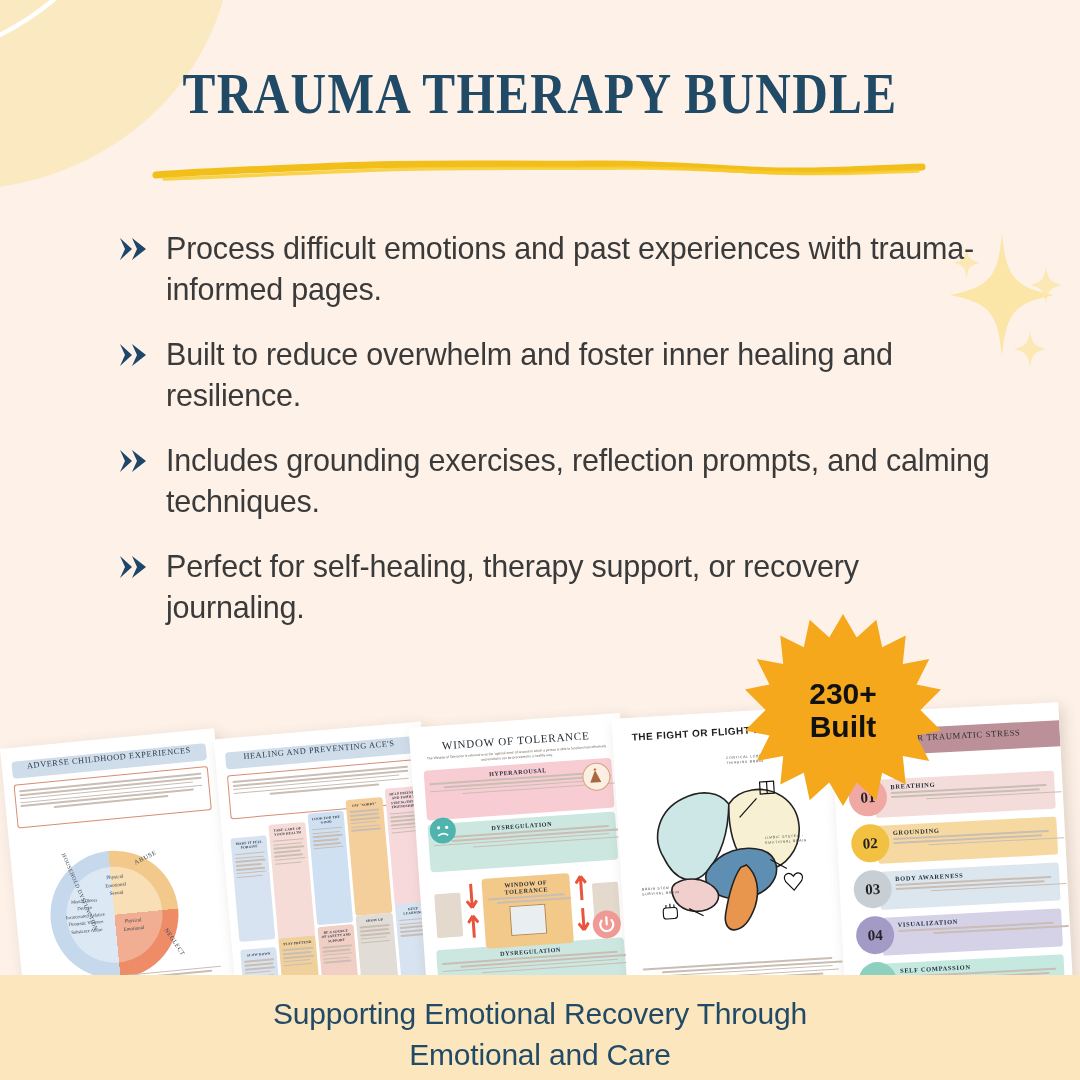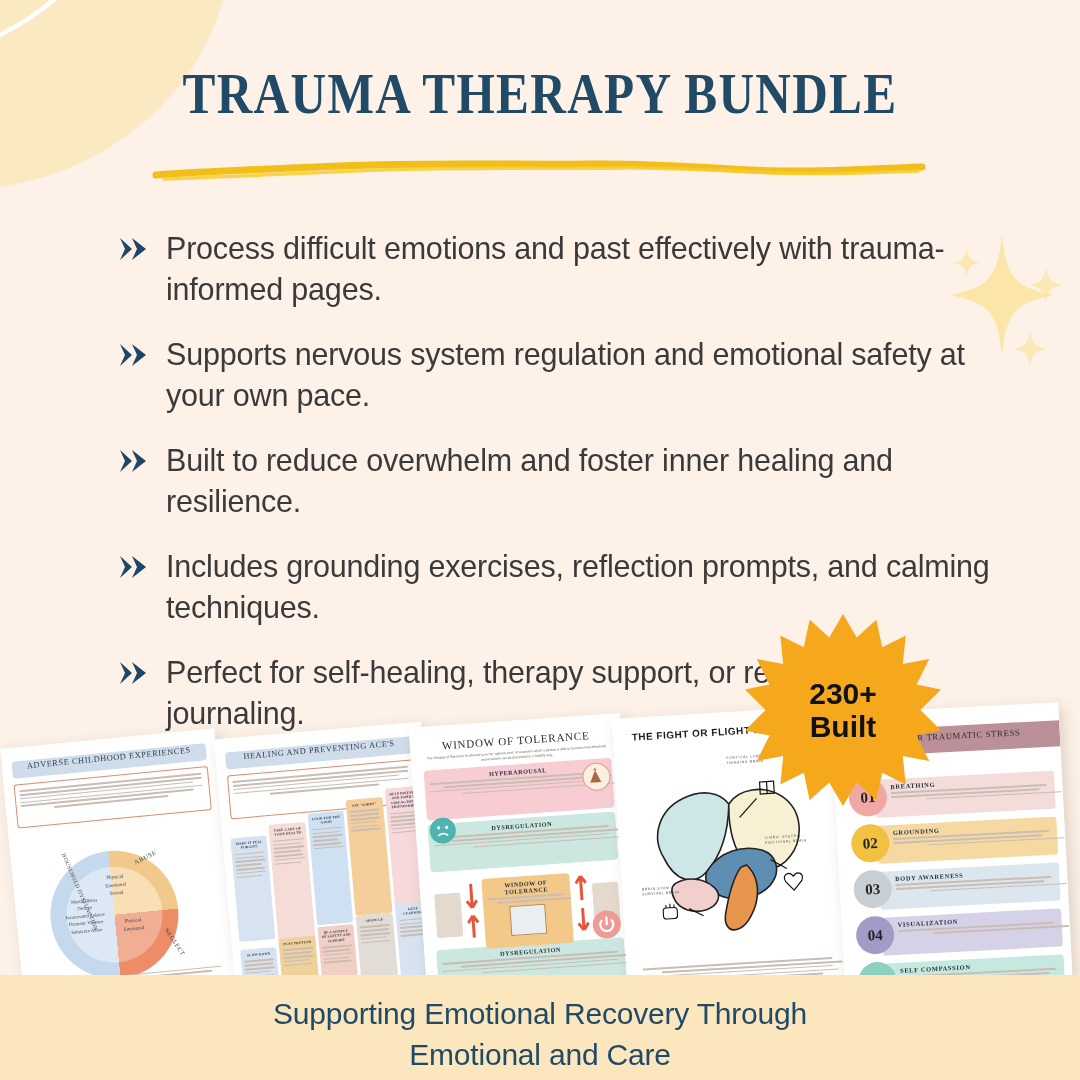--- a/index.html
+++ b/index.html
@@ -149,32 +149,23 @@
 
   <div class="bullets">
 
     <div class="bullet-row">
       <span class="chev">
         <svg width="34" height="26" viewBox="0 0 34 26">
           <path d="M2 2 L14 13 L2 24 L7 13 Z" fill="#1D4668"></path>
           <path d="M14 2 L28 13 L14 24 L19 13 Z" fill="#1D4668"></path>
         </svg>
       </span>
-      <span class="btext">Process difficult emotions and past effectively with trauma-informed pages.</span>
-    </div>
-
-    <div class="bullet-row">
-      <span class="chev">
-        <svg width="34" height="26" viewBox="0 0 34 26">
-          <path d="M2 2 L14 13 L2 24 L7 13 Z" fill="#1D4668"></path>
-          <path d="M14 2 L28 13 L14 24 L19 13 Z" fill="#1D4668"></path>
-        </svg>
-      </span>
-      <span class="btext">Supports nervous system regulation and emotional safety at your own pace.</span>
-    </div>
+      <span class="btext">Process difficult emotions and past experiences with trauma-informed pages.</span>
+    </div>
+
 
     <div class="bullet-row">
       <span class="chev">
         <svg width="34" height="26" viewBox="0 0 34 26">
           <path d="M2 2 L14 13 L2 24 L7 13 Z" fill="#1D4668"></path>
           <path d="M14 2 L28 13 L14 24 L19 13 Z" fill="#1D4668"></path>
         </svg>
       </span>
       <span class="btext">Built to reduce overwhelm and foster inner healing and resilience.</span>
     </div>

